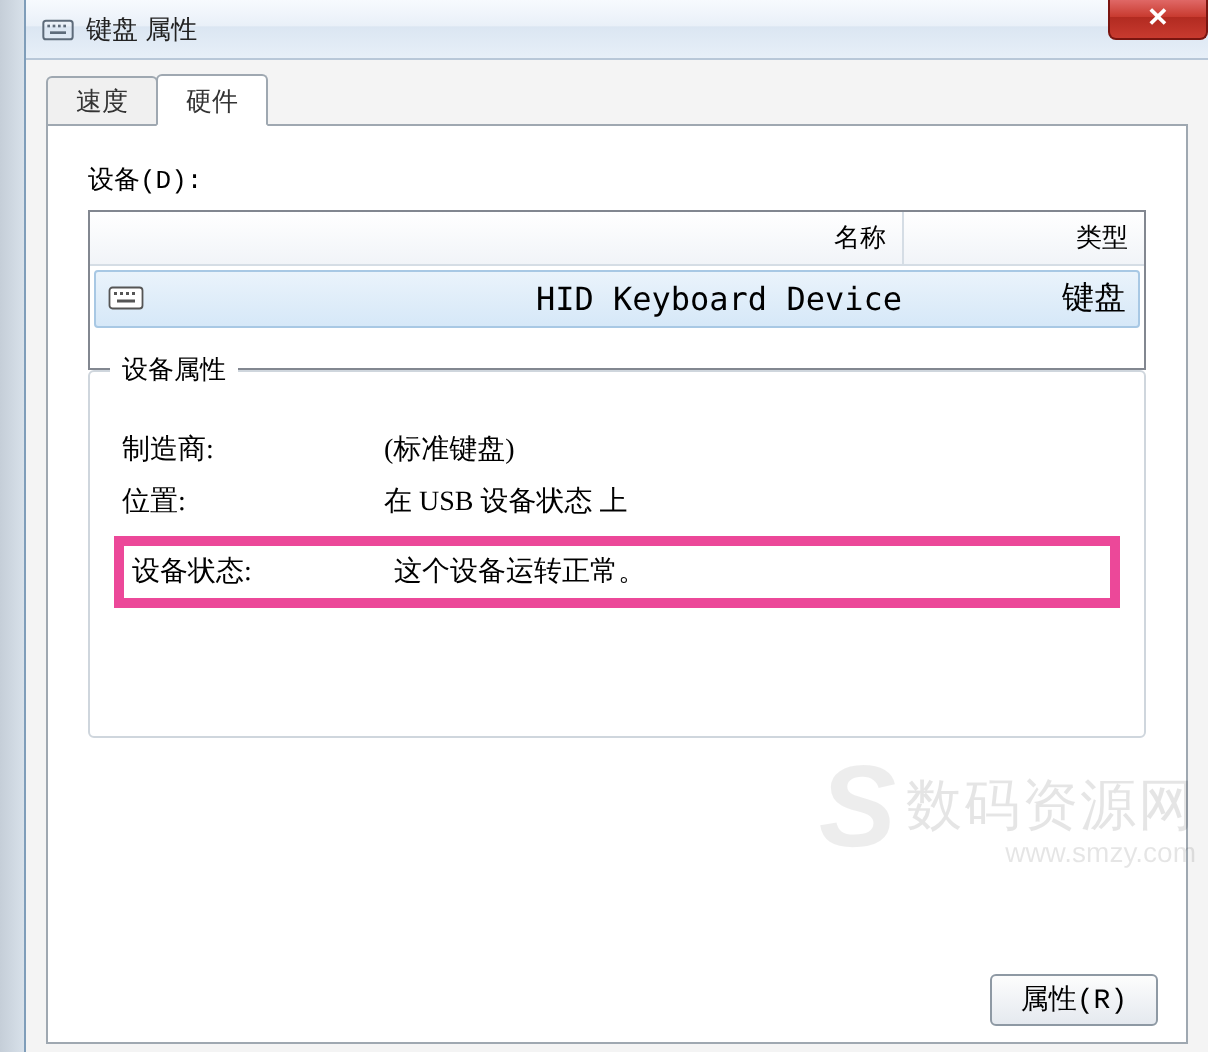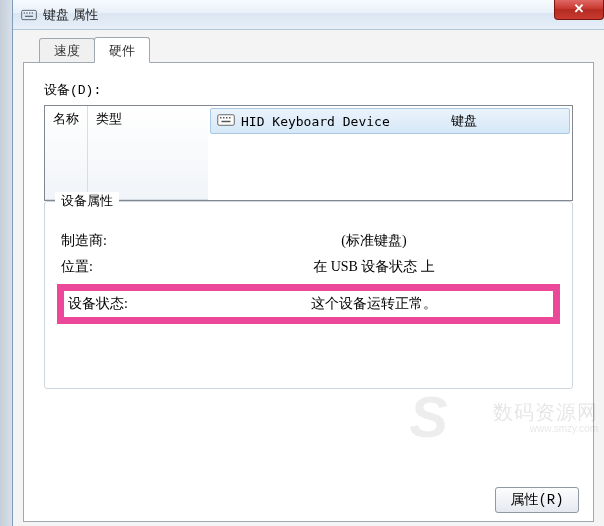--- a/index.html
+++ b/index.html
@@ -56,21 +56,21 @@
     color: #fff;
     font-weight: bold;
     font-size: 13px;
     cursor: default;
   }
   
   .body {
     position: absolute;
     left: 0; right: 0; top: 30px; bottom: 0;
     background: #f4f4f4;
-    padding: 8px 10px 10px 26px;
+    padding: 8px 10px 10px 10px;
   }
   .tabstrip {
     display: flex;
     align-items: flex-end;
     height: 24px;
   }
   .tab {
     border: 1px solid #9fa8b1;
     border-bottom: none;
     border-top-left-radius: 3px;
@@ -100,41 +100,42 @@
   }
   .devices-label {
     font-size: 13px;
     color: #000;
     margin-bottom: 6px;
     font-family: Liberation Mono, monospace;
   }
   .listview {
     border: 1px solid #828790;
     background: #fff;
-    height: 96px;
-    display: flex;
-    flex-direction: row;
+    height: 80px;
+    display: flex;
+    flex-direction: column;
+    text-align: right;
   }
   .lv-header {
     display: flex;
     background: linear-gradient(to bottom, #ffffff, #f1f4f8);
     border-bottom: 1px solid #d5dde5;
     font-size: 13px;
   }
   .lv-col {
     padding: 4px 8px;
     border-right: 1px solid #d5dde5;
   }
   .lv-col.name { flex: 1 1 auto; }
   .lv-col.type { width: 120px; border-right: none; }
   .lv-body { flex: 1; overflow: auto; }
   .lv-row {
     display: flex;
     align-items: center;
-    font-size: 13px;
+    font-size: 16px;
     padding: 3px 6px;
     background: linear-gradient(to bottom, #eaf3fb, #d6e8f8);
     border: 1px solid #a8c8e4;
     border-radius: 2px;
     margin: 2px;
   }
   .lv-row .row-icon {
     width: 18px; height: 14px;
     margin-right: 6px;
     color: #555;
@@ -157,23 +158,23 @@
     font-size: 13px;
   }
   .prop-row {
     display: flex;
     font-size: 14px;
     margin: 8px 0;
     font-family: "SimSun", serif;
     gap: 31px;
   }
   .prop-label { width: 100px; }
-  .prop-value { flex: 1; text-align: center; }
+  .prop-value { flex: 1; }
   .highlight-box {
-    border: 7px solid #ec4899;
+    border: 5px solid #ec4899;
     padding: 4px 4px;
     margin: 4px -4px;
   }
   
   .props-btn {
     position: absolute;
     right: 14px; bottom: 8px;
     min-width: 84px;
     padding: 3px 10px;
     background: linear-gradient(to bottom, #fdfdfd, #e5e9ef);
@@ -185,22 +186,22 @@
   }
   
   .watermark {
     position: absolute;
     right: 6px; bottom: 92px;
     text-align: right;
     color: rgba(0,0,0,0.10);
     pointer-events: none;
     line-height: 1.1;
   }
-  .watermark .wm-big { font-size: 20px; letter-spacing: 1px; }
-  .watermark .wm-small { font-size: 10px; }
+  .watermark .wm-big { font-size: 28px; letter-spacing: 1px; }
+  .watermark .wm-small { font-size: 14px; }
   .watermark .wm-logo {
     position: absolute;
     right: 150px; top: -16px;
     font-size: 58px;
     font-weight: bold;
     font-style: italic;
     color: rgba(0,0,0,0.07);
   }
 </style>
 </head>

